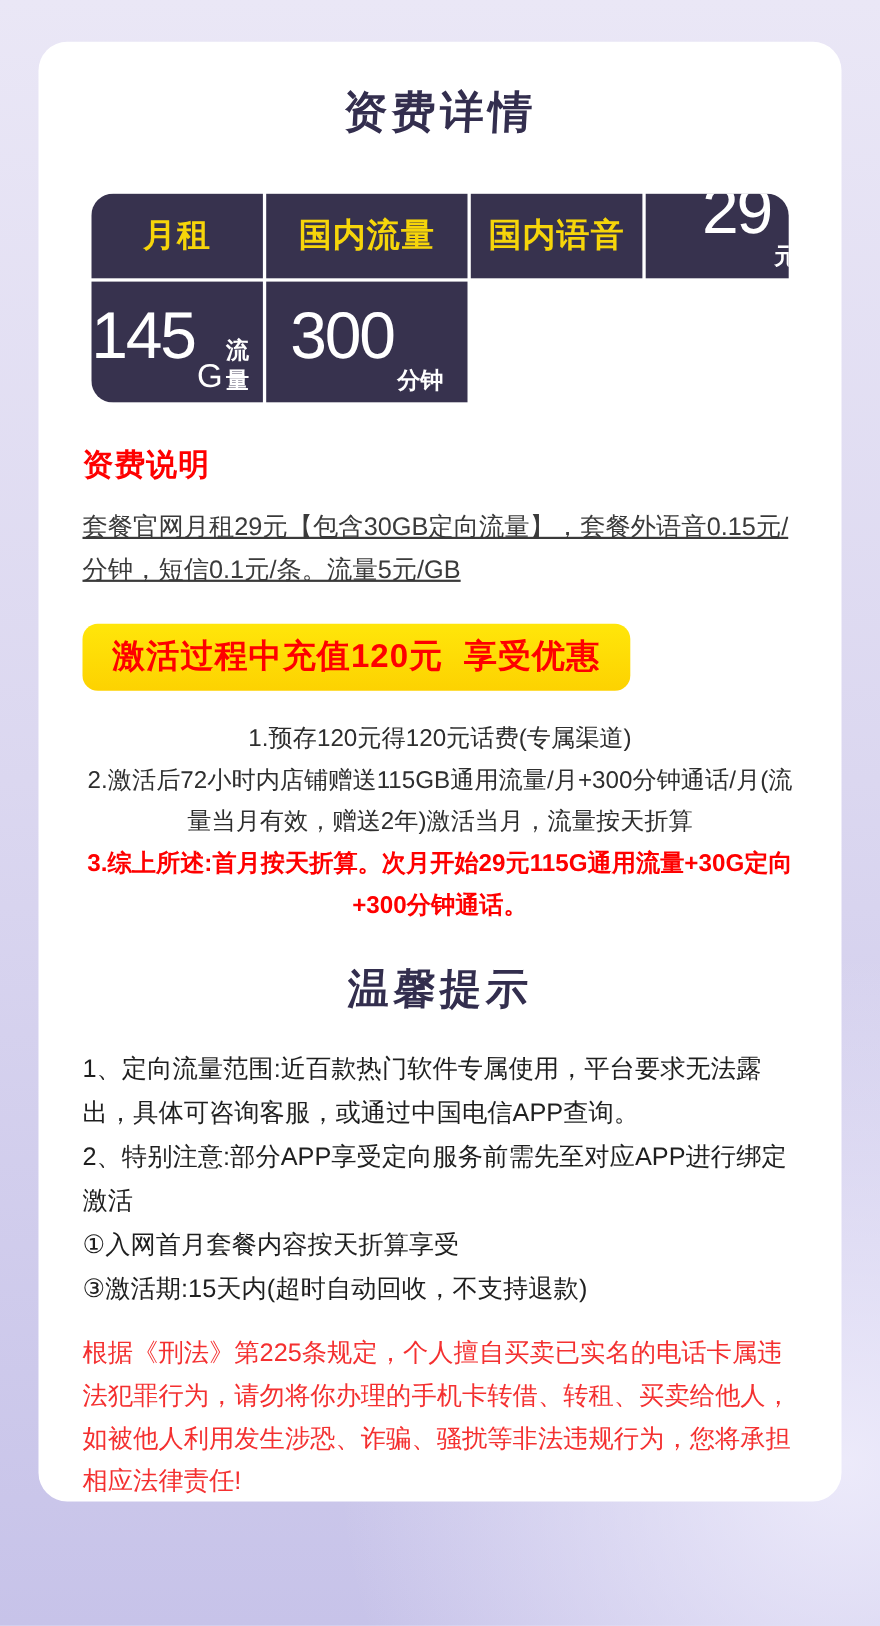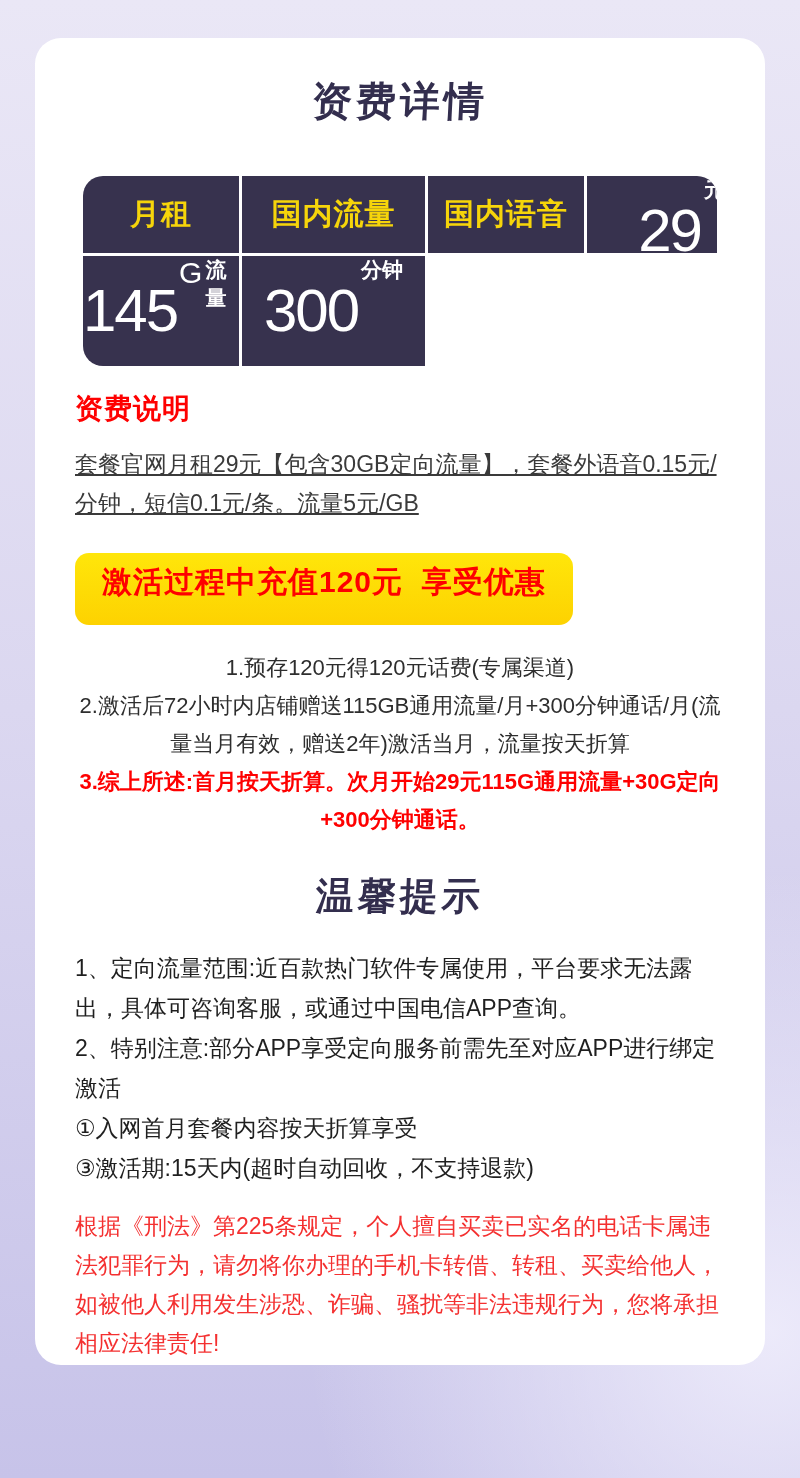--- a/index.html
+++ b/index.html
@@ -50,57 +50,57 @@
     justify-content: center;
   }
   .rate-table .head {
     color: #f6d50a;
     font-size: 30px;
     font-weight: bold;
     letter-spacing: 1px;
   }
   .rate-table .val {
     color: #ffffff;
-    align-items: flex-start;
+    align-items: flex-end;
     padding-bottom: 6px;
   }
   .num   { font-size: 60px; font-weight: 500; letter-spacing: -2px; line-height: 110px; }
   .mid-u { font-size: 30px; font-weight: 500; margin-left: 2px; }
   .sub-u { font-size: 21px; font-weight: bold; margin-left: 3px; }
   .val-multiline {
     flex-direction: column;
     justify-content: center;
     color: #fff;
     font-size: 20px;
     font-weight: bold;
     line-height: 31px;
     text-align: center;
   }
 
   
   .fee-heading {
-    margin-top: 24px;
+    margin-top: 38px;
     color: #fe0000;
     font-size: 28px;
     font-weight: bold;
     letter-spacing: 1px;
   }
   .fee-body {
     margin-top: 17px;
     color: #3a3a3a;
     font-size: 23px;
     line-height: 39px;
     text-decoration: underline;
   }
   .promo-banner {
     display: inline-block;
     margin-top: 30px;
     background: linear-gradient(180deg, #ffe60a 0%, #fdd201 100%);
     border-radius: 14px;
-    padding: 9px 27px 22px;
+    padding: 9px 27px 11px;
     color: #fe0000;
     font-size: 30px;
     font-weight: bold;
     white-space: pre-wrap;
     letter-spacing: 1px;
   }
   .fee-items {
     margin-top: 24px;
     font-size: 22px;
     color: #2e2e2e;

